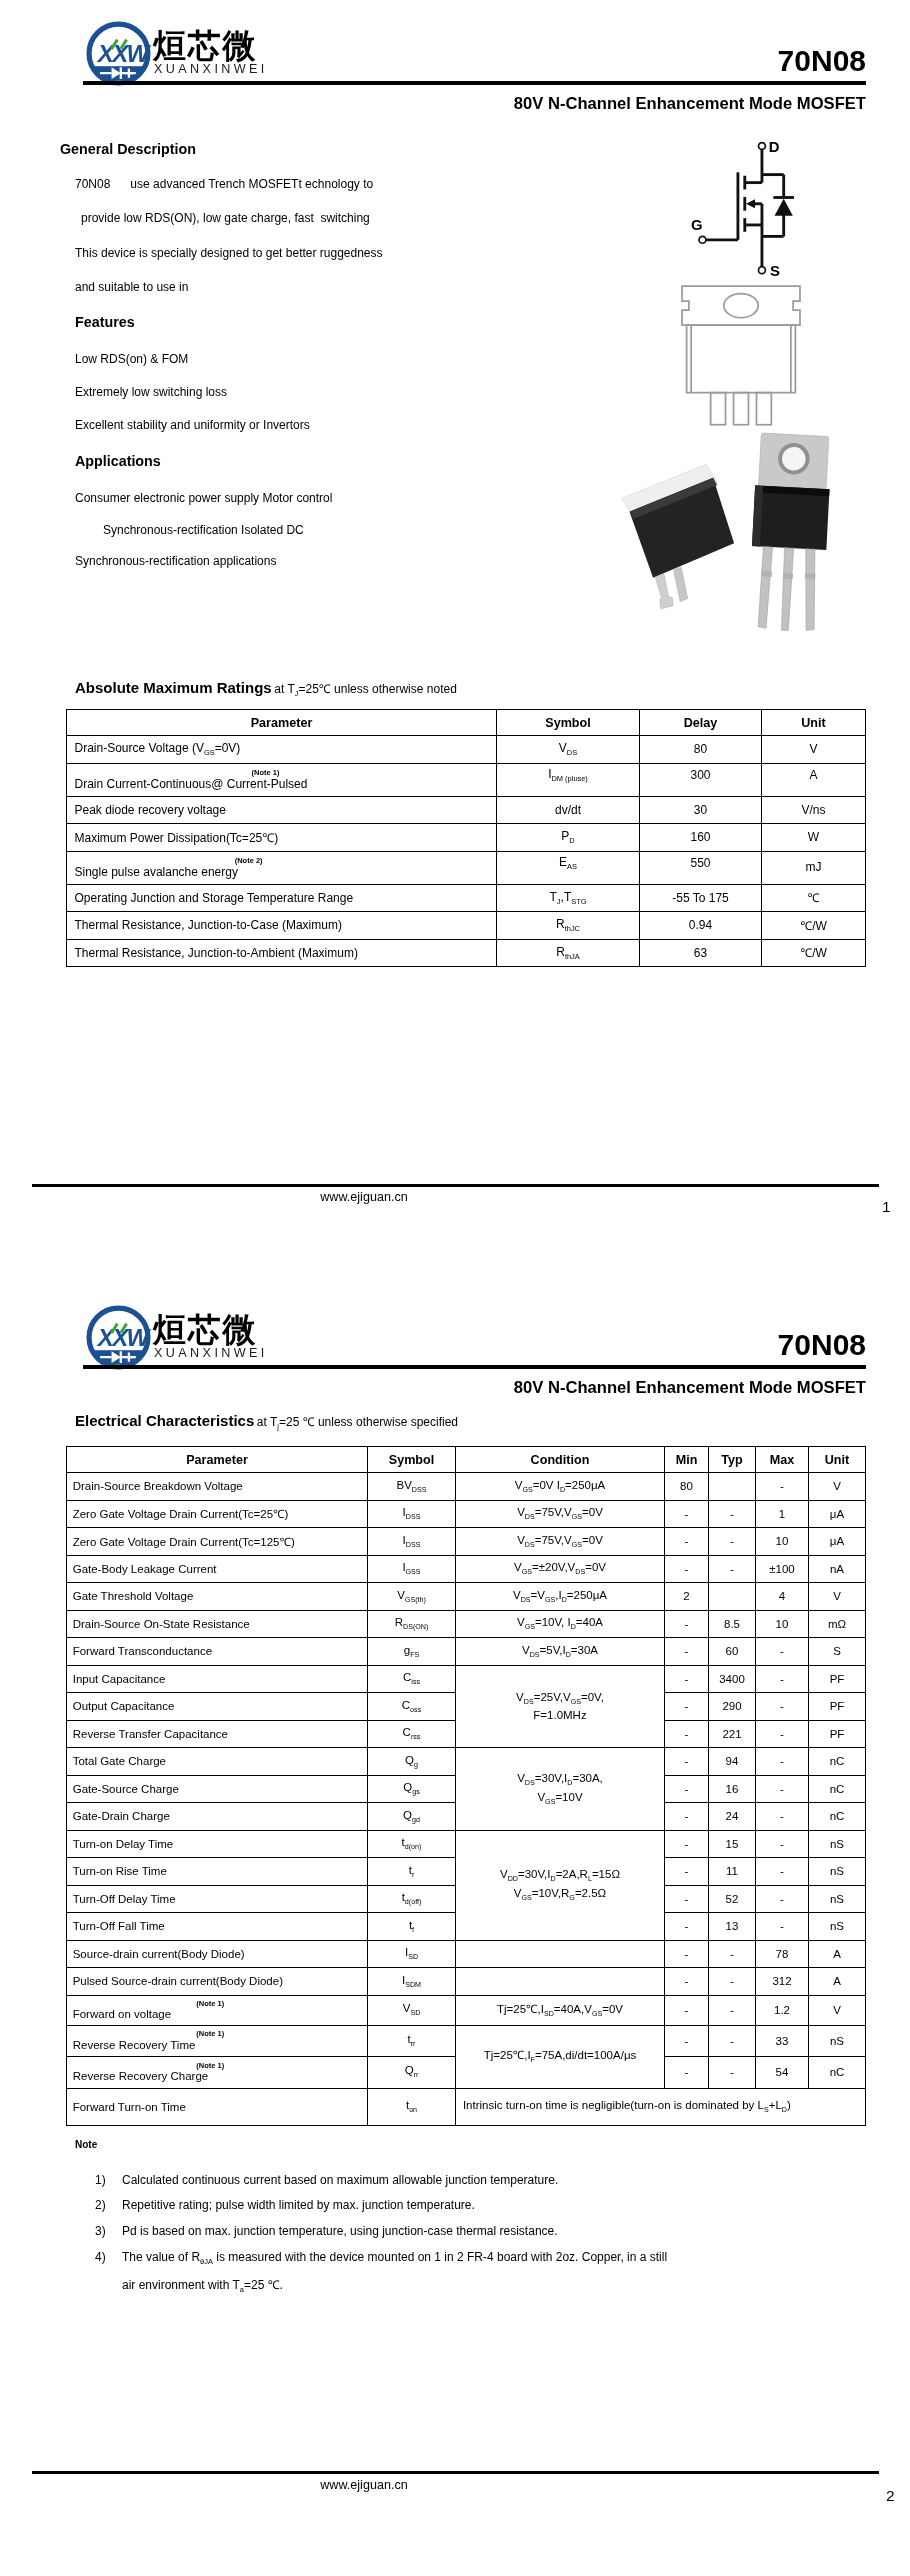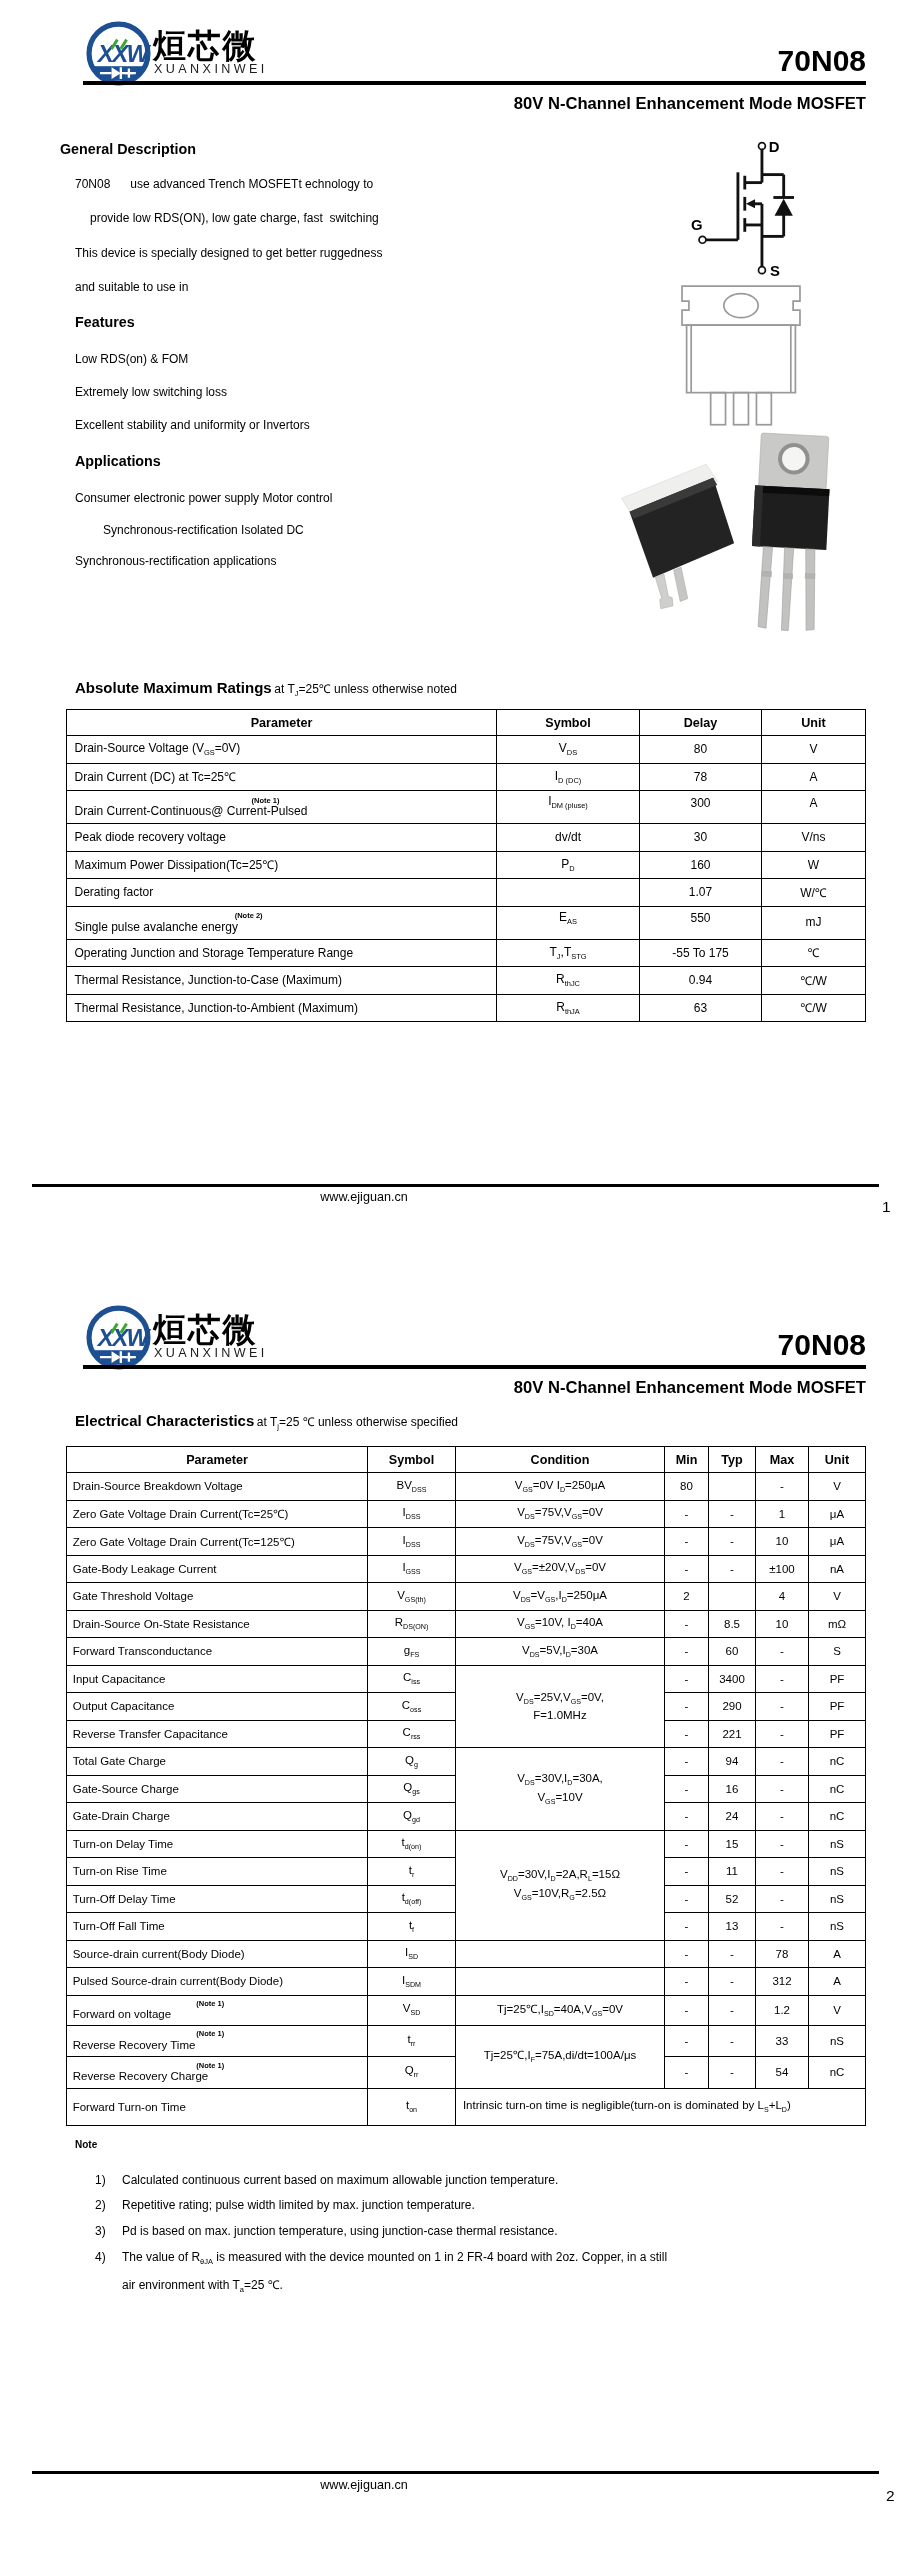--- a/index.html
+++ b/index.html
@@ -70,21 +70,21 @@
     </svg>
     <div class="zh">烜芯微</div>
     <div class="en">XUANXINWEI</div>
     <div class="pn">70N08</div>
     <div class="hrule"></div>
     <div class="sub">80V N-Channel Enhancement Mode MOSFET</div>
   </div>
 
   <div class="abs h2" style="left:60px;top:141px;">General Description</div>
   <div class="abs body-line" style="left:75px;top:177px;">70N08      use advanced Trench MOSFETt echnology to</div>
-  <div class="abs body-line" style="left:90px;top:211px;">provide low RDS(ON), low gate charge, fast  switching</div>
+  <div class="abs body-line" style="left:81px;top:211px;">provide low RDS(ON), low gate charge, fast  switching</div>
   <div class="abs body-line" style="left:75px;top:246px;">This device is specially designed to get better ruggedness</div>
   <div class="abs body-line" style="left:75px;top:280px;">and suitable to use in</div>
 
   <div class="abs h2" style="left:75px;top:314px;">Features</div>
   <div class="abs body-line" style="left:75px;top:352px;">Low RDS(on) &amp; FOM</div>
   <div class="abs body-line" style="left:75px;top:385px;">Extremely low switching loss</div>
   <div class="abs body-line" style="left:75px;top:418px;">Excellent stability and uniformity or Invertors</div>
 
   <div class="abs h2" style="left:75px;top:453px;">Applications</div>
   <div class="abs body-line" style="left:75px;top:491px;">Consumer electronic power supply Motor control</div>
@@ -176,52 +176,40 @@
       <th>Symbol</th>
       <th>Delay</th>
       <th>Unit</th>
     </tr>
     <tr style="height:27.5px">
       <td class="p">Drain-Source Voltage (V<sub>GS</sub>=0V)</td>
       <td class="c">V<sub>DS</sub></td>
       <td class="c">80</td>
       <td class="c">V</td>
     </tr>
-    <tr style="height:27.5px">
-      <td class="p">Drain Current (DC) at Tc=25℃</td>
-      <td class="c">I<sub>D (DC)</sub></td>
-      <td class="c">78</td>
-      <td class="c">A</td>
-    </tr>
     <tr style="height:33px">
       <td class="p">
         <div class="cellnote">(Note 1)</div>
         <div class="pname">Drain Current-Continuous@ Current-Pulsed</div>
       </td>
       <td class="c" style="vertical-align:top;padding-top:3.4px;">I<sub>DM (pluse)</sub></td>
       <td class="c" style="vertical-align:top;padding-top:4.6px;">300</td>
       <td class="c" style="vertical-align:top;padding-top:4.6px;">A</td>
     </tr>
     <tr style="height:27.5px">
       <td class="p">Peak diode recovery voltage</td>
       <td class="c">dv/dt</td>
       <td class="c">30</td>
       <td class="c">V/ns</td>
     </tr>
     <tr style="height:27.5px">
       <td class="p">Maximum Power Dissipation(Tc=25℃)</td>
       <td class="c">P<sub>D</sub></td>
       <td class="c">160</td>
       <td class="c">W</td>
-    </tr>
-    <tr style="height:27.5px">
-      <td class="p">Derating factor</td>
-      <td class="c"></td>
-      <td class="c">1.07</td>
-      <td class="c">W/℃</td>
     </tr>
     <tr style="height:33px">
       <td class="p">
         <div class="cellnote" style="margin-left:38%;">(Note 2)</div>
         <div class="pname">Single pulse avalanche energy</div>
       </td>
       <td class="c" style="vertical-align:top;padding-top:3.4px;">E<sub>AS</sub></td>
       <td class="c" style="vertical-align:top;padding-top:4.6px;">550</td>
       <td class="c" style="vertical-align:top;padding-top:8px;">mJ</td>
     </tr>

